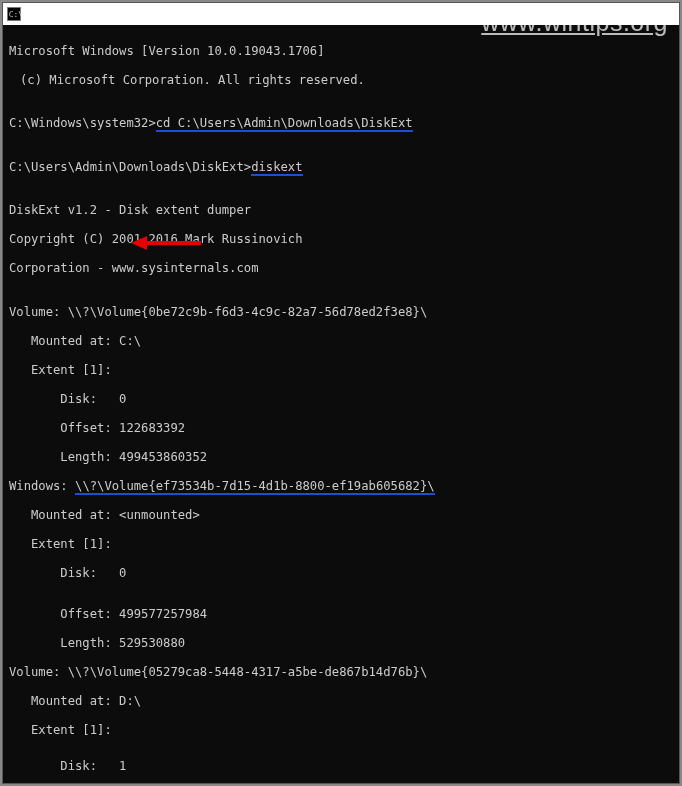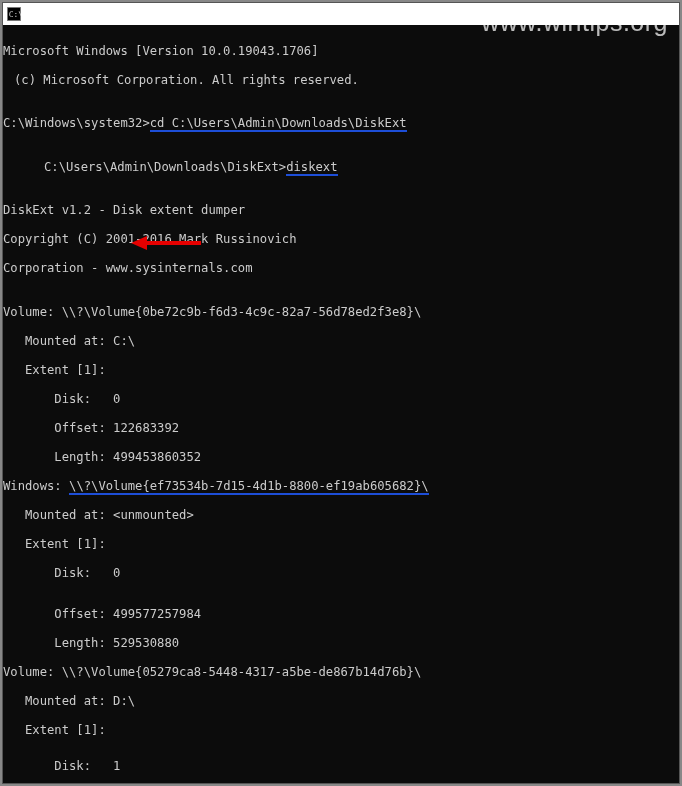--- a/index.html
+++ b/index.html
@@ -39,21 +39,21 @@
     display: inline-block;
   }
   .app-icon svg { display:block; }
   .terminal {
     flex: 1;
     background: #0c0c0c;
     color: #ccc;
     font-family: Consolas, "Lucida Console", monospace;
     font-size: 12.2px;
     line-height: 14.5px;
-    padding: 4px 0;
+    padding: 4px 6px;
     white-space: pre;
     position: relative;
     overflow: hidden;
   }
   .underline {
     border-bottom: 2px solid #1d4ed8;
     padding-bottom: 0px;
   }
   .arrow {
     position: absolute;
@@ -62,20 +62,21 @@
   .watermark {
     position: absolute;
     top: 8px;
     right: 14px;
     color: rgba(255,255,255,0.72);
     font-family: "Segoe UI Light", "Segoe UI", sans-serif;
     font-size: 25px;
     font-weight: 300;
     letter-spacing: 0.5px;
     pointer-events: none;
+    text-decoration: underline;
   }
 </style>
 </head>
 <body>
 
 <div class="window">
   <div class="titlebar">
     <span class="app-icon">
       <svg viewBox="0 0 16 16" width="14" height="14">
         <rect x="0" y="0" width="16" height="16" fill="#000"></rect>
@@ -84,21 +85,21 @@
       </svg>
     </span>
   </div>
 
   <div class="terminal">
 <span style="display: block;">Microsoft Windows [Version 10.0.19043.1706]</span>
 <span style="display: block; margin-left: 11px;">(c) Microsoft Corporation. All rights reserved.</span>
 <span style="display: block;"></span>
 <span style="display: block;"><span>C:\Windows\system32&gt;</span><span class="underline">cd C:\Users\Admin\Downloads\DiskExt</span></span>
 <span style="display: block;"></span>
-<span style="display: block; margin-left: 41px;"><span>C:\Users\Admin\Downloads\DiskExt&gt;</span><span class="underline">diskext</span></span>
+<span style="display: block;"><span>C:\Users\Admin\Downloads\DiskExt&gt;</span><span class="underline">diskext</span></span>
 <span style="display: block;"></span>
 <span style="display: block;">DiskExt v1.2 - Disk extent dumper</span>
 <span style="display: block;">Copyright (C) 2001-2016 Mark Russinovich</span>
 <span style="display: block;">Corporation - www.sysinternals.com</span>
 <span style="display: block;"></span>
 <span style="display: block;">Volume: \\?\Volume{0be72c9b-f6d3-4c9c-82a7-56d78ed2f3e8}\</span>
 <span style="display: block;">   Mounted at: C:\</span>
 <span style="display: block;">   Extent [1]:</span>
 <span style="display: block;">       Disk:   0</span>
 <span style="display: block;">       Offset: 122683392</span>

